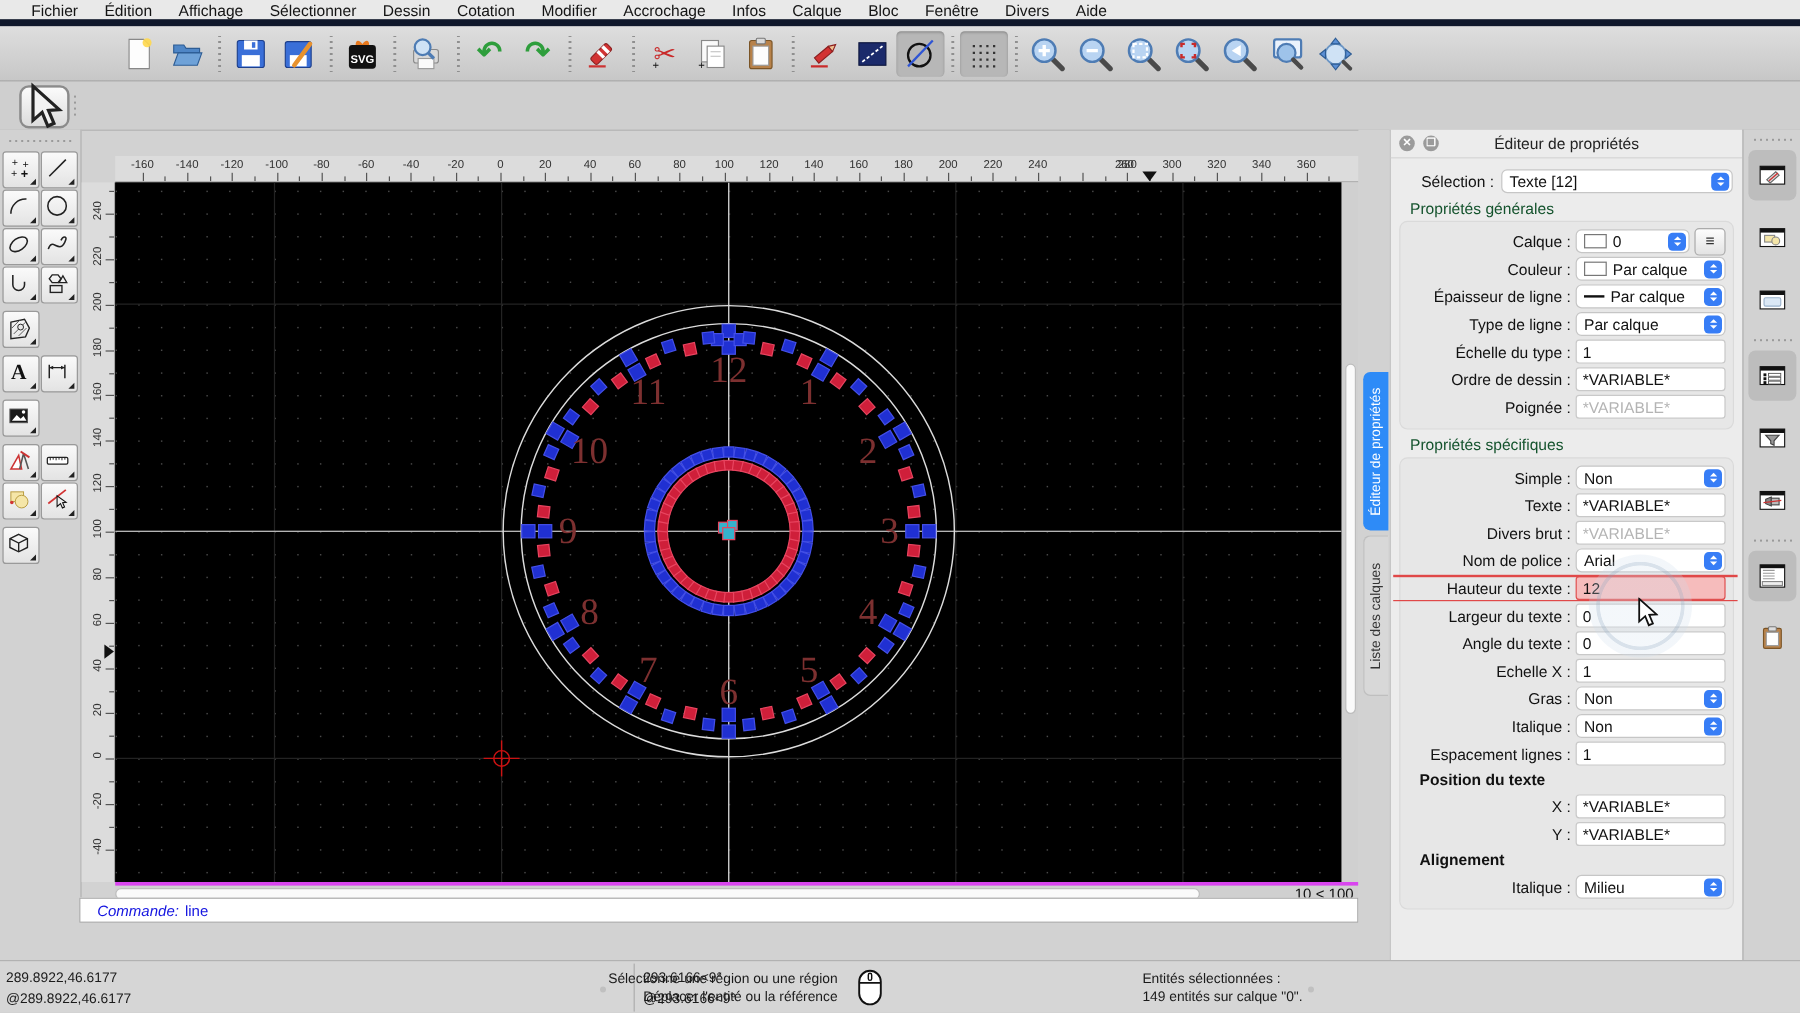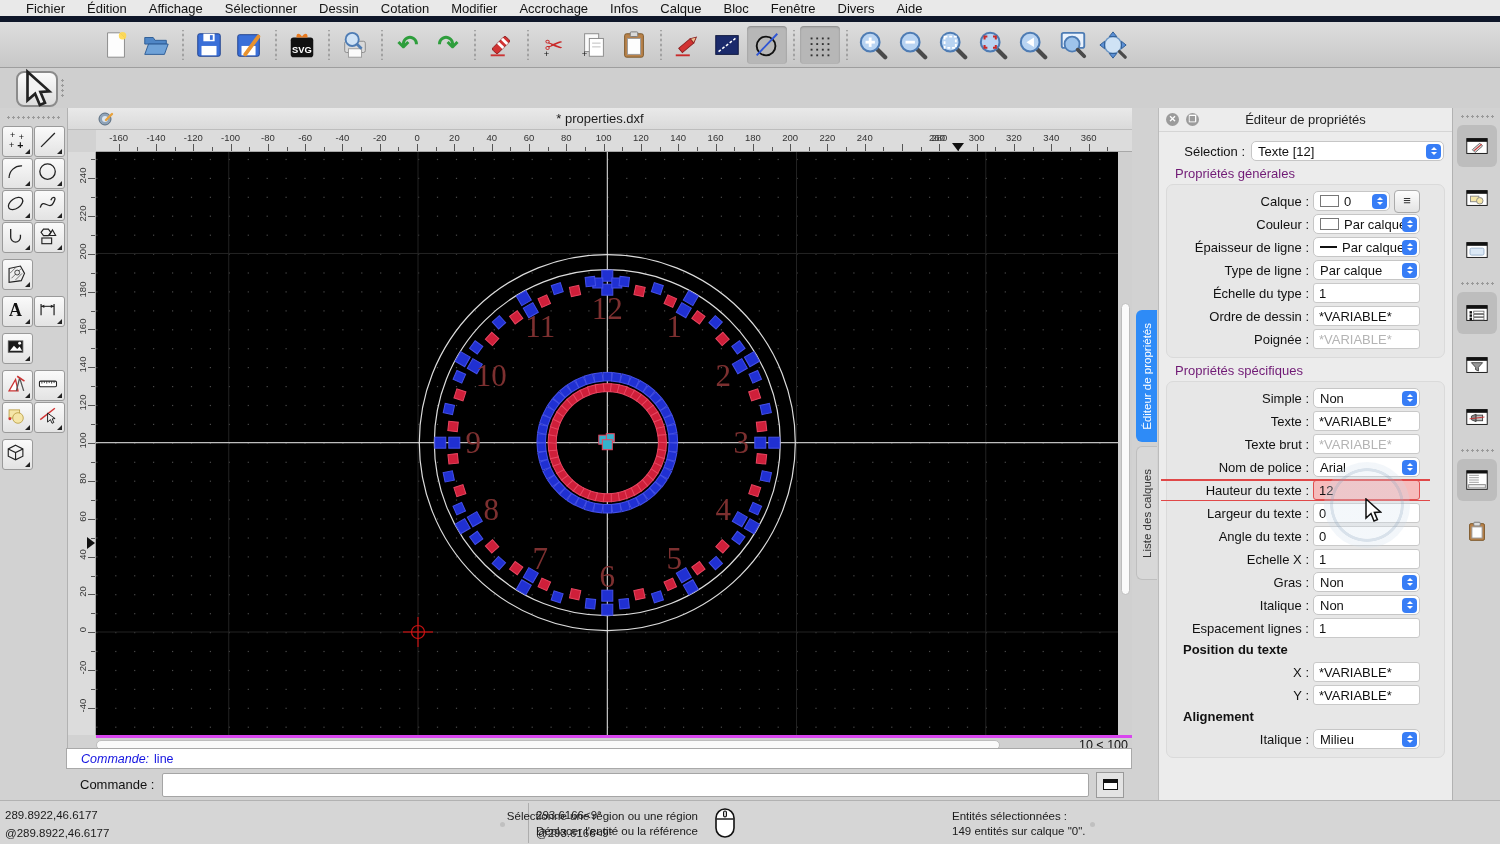--- a/index.html
+++ b/index.html
@@ -73,22 +73,22 @@
 
   
   #proppanel{left:1158px;top:108px;width:294px;height:692px;background:#ececec;border-left:1px solid #bcbcbc;box-sizing:border-box;font-size:13px;color:#111;}
   #ppheader{position:relative;height:23px;border-bottom:1px solid #d5d5d5;}
   #pptitle{position:absolute;left:0;top:4px;width:100%;text-align:center;font-size:13px;color:#222;}
   .winbtn{position:absolute;top:5px;width:13px;height:13px;border-radius:50%;background:#9b9b9b;color:#fff;
     font-size:9px;line-height:13px;text-align:center;font-weight:bold;}
   #ppclose{left:7px;}  #ppfloat{left:27px;}
   #selrow{display:flex;align-items:center;margin:9px 8px 4px 8px;}
   #selrow .lbl{width:78px;text-align:right;margin-right:6px;}
-  .sectitle{margin:5px 16px 3px 16px;color:#701a75;}
-  .groupbox{margin:0 7px;background:#e7e7e7;border:1px solid #dadada;border-radius:7px;padding:6px 24px 5px 6px;}
+  .sectitle{margin:5px 16px 3px 16px;color:#14532d;}
+  .groupbox{margin:0 7px;background:#e7e7e7;border:1px solid #dadada;border-radius:7px;padding:6px 6px 5px 6px;}
   .prow2{display:flex;align-items:center;margin-bottom:3px;position:relative;height:20px;}
   .prow2 .lbl{width:136px;text-align:right;margin-right:4px;white-space:nowrap;font-size:13px;}
   .prow2 .ctrl{flex:1;display:flex;align-items:center;}
   .phead{font-weight:bold;margin:4px 0 4px 10px;font-size:13px;height:16px;}
   .combo{flex:1;height:20px;background:#fff;border:1px solid #c6c6c6;border-radius:5px;display:flex;align-items:center;
     padding-left:6px;position:relative;box-sizing:border-box;}
   .stepper{position:absolute;right:2px;top:1.5px;width:15px;height:15px;background:#377df6;border-radius:4px;
     display:flex;flex-direction:column;align-items:center;justify-content:center;}
   .stepper .u{width:0;height:0;border-left:3.2px solid transparent;border-right:3.2px solid transparent;border-bottom:3.8px solid #fff;margin-bottom:1.5px;}
   .stepper .d{width:0;height:0;border-left:3.2px solid transparent;border-right:3.2px solid transparent;border-top:3.8px solid #fff;}
@@ -489,28 +489,20 @@
         <div class="prow gap">
           <div class="pbtn">
             <svg viewBox="0 0 32 32">
               <path d="M13 4 l9 4.5 v9 L13 22 4 17.5 v-9 z M4 8.5 l9 4.5 9 -4.5 M13 13 v9" fill="none" stroke="#222" stroke-width="1.4"></path>
             </svg>
           </div>
         </div>
       </div>
   </div>
 
-  <div id="tabbar" class="abs">
-    <svg id="tabicon" class="abs" viewBox="0 0 16 16">
-      <circle cx="7" cy="8" r="6" fill="#8fa3b8" stroke="#5a6d80" stroke-width="1"></circle>
-      <circle cx="7" cy="8" r="3" fill="#dce6f0"></circle>
-      <line x1="8" y1="9" x2="14" y2="3" stroke="#e8a23c" stroke-width="2.4" stroke-linecap="round"></line>
-    </svg>
-    <div id="tabtitle" class="abs">* properties.dxf</div>
-  </div>
 
   <div id="hruler" class="abs">
       <div class="hlab" style="left: 22.652px;">-160</div>
       <div class="htick" style="left: 22.652px; height: 7px;"></div>
       <div class="htick" style="left: 41.305px; height: 4px;"></div>
       <div class="hlab" style="left: 59.958px;">-140</div>
       <div class="htick" style="left: 59.958px; height: 7px;"></div>
       <div class="htick" style="left: 78.611px; height: 4px;"></div>
       <div class="hlab" style="left: 97.264px;">-120</div>
       <div class="htick" style="left: 97.264px; height: 7px;"></div>
@@ -2635,21 +2627,21 @@
               </div>
             </div>
           </div>
           <div class="prow2">
             <span class="lbl">Texte :</span>
             <div class="ctrl">
               <div class="tinput">*VARIABLE*</div>
             </div>
           </div>
           <div class="prow2">
-            <span class="lbl">Texte brut :</span>
+            <span class="lbl">Divers brut :</span>
             <div class="ctrl">
               <div class="tinput dis">*VARIABLE*</div>
             </div>
           </div>
           <div class="prow2">
             <span class="lbl">Nom de police :</span>
             <div class="ctrl">
               <div class="combo">
                 <span>Arial</span>
                 <span class="stepper">
@@ -2820,27 +2812,20 @@
           <rect x="10.5" y="3.5" width="7" height="4" rx="1" fill="#ddd" stroke="#777"></rect>
           <rect x="8.5" y="8.5" width="11" height="12" fill="#fdfdfd" stroke="#999"></rect>
         </svg>
       </div>
     </div>
 
   <div id="cmdhist" class="abs">
     <span class="clab">Commande:</span>
     <span>line</span>
   </div>
-  <div id="cmdrow" class="abs">
-    <span class="clab2">Commande :</span>
-    <div id="cmdinput"></div>
-    <div id="cmddetach">
-        <div class="wg"></div>
-      </div>
-  </div>
 
   <div id="statusbar" class="abs">
     <div class="sline" style="left:5px;top:8px;">289.8922,46.6177</div>
     <div class="sline" style="left:5px;top:26px;">@289.8922,46.6177</div>
     <div id="sdiv1" class="abs"></div>
     <div class="sline" style="left:536px;top:8px;">293.6166&lt;9°</div>
     <div class="sline" style="left:536px;top:26px;">@293.6166&lt;9°</div>
     <div class="sdot" style="left:500px;top:21px;"></div>
     <div id="hintblock" class="abs">
       <div>Sélectionne une région ou une région</div>

